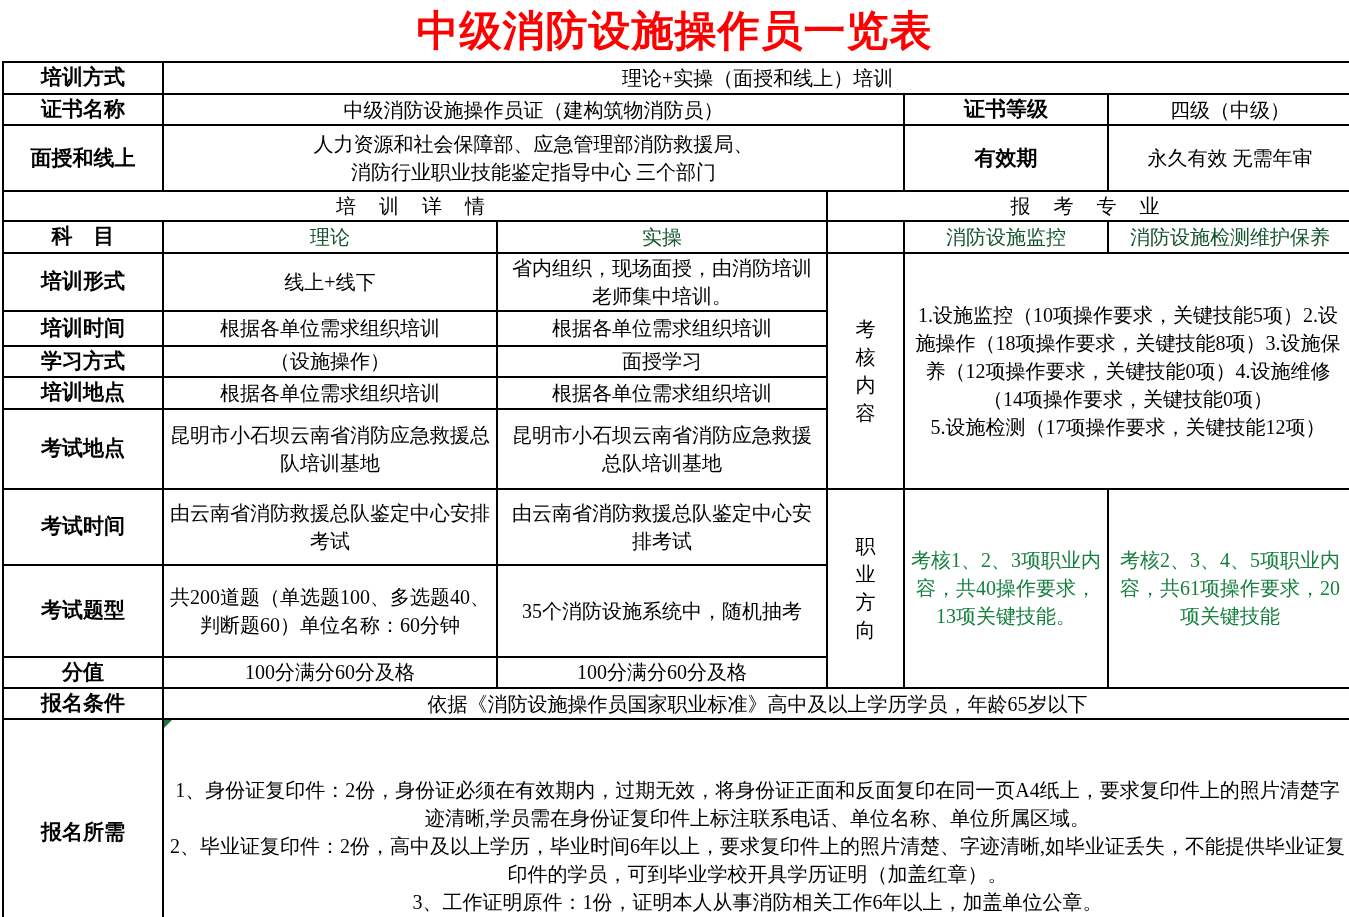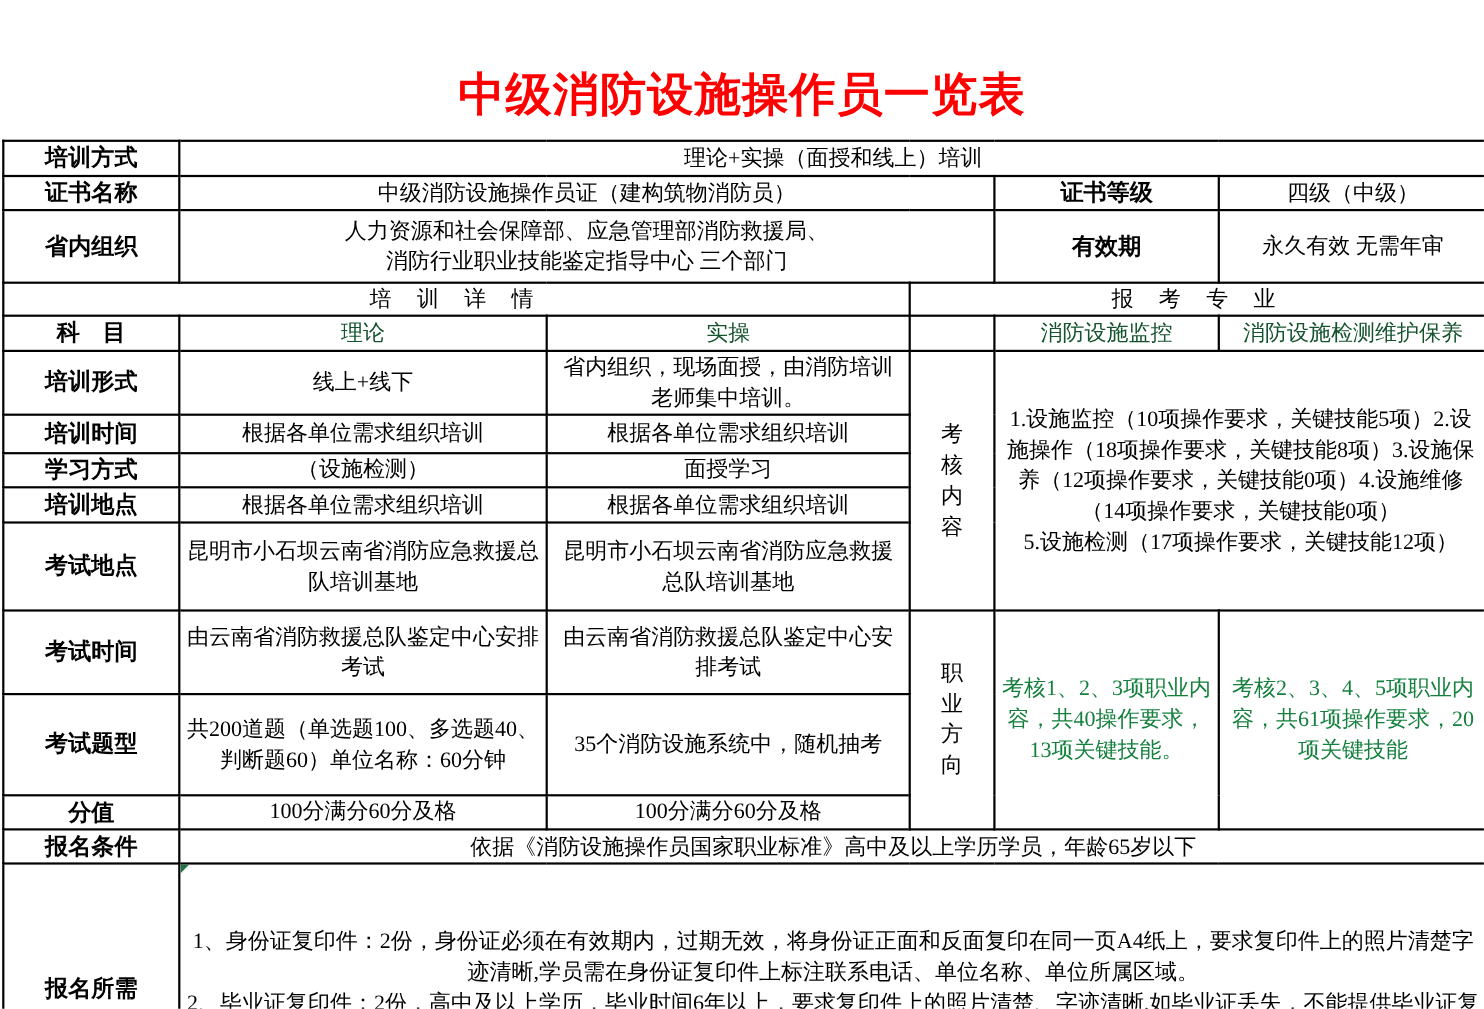--- a/index.html
+++ b/index.html
@@ -2,22 +2,22 @@
 <html><head>
 <meta charset="utf-8">
 <style>
   html,body{margin:0;padding:0;background:#ffffff;}
   body{
     width:1349px;height:917px;overflow:hidden;
     font-family:"Liberation Serif","DejaVu Serif",serif;
     color:#000;
   }
   .page-title{
-    height:83px;display:flex;align-items:center;justify-content:center;
-    font-size:42px;font-weight:bold;color:#ff0000;letter-spacing:1px;margin-top:44px;
+    height:61px;display:flex;align-items:center;justify-content:center;
+    font-size:42px;font-weight:bold;color:#ff0000;letter-spacing:1px;
   }
   table.sheet{
     border-collapse:collapse;table-layout:fixed;
     width:1345px;margin-left:2px;
   }
   .sheet td,.sheet th{
     border:2px solid #000;
     font-size:20px;line-height:1.4;
     text-align:center;vertical-align:middle;
     padding:0 6px;overflow:hidden;
@@ -60,21 +60,21 @@
   </tr>
 
   <tr style="height:30px">
     <th>证书名称</th>
     <td colspan="3">中级消防设施操作员证（建构筑物消防员）</td>
     <th>证书等级</th>
     <td>四级（中级）</td>
   </tr>
 
   <tr style="height:66px">
-    <th>省内组织</th>
+    <th>面授和线上</th>
     <td colspan="3">人力资源和社会保障部、应急管理部消防救援局、
 消防行业职业技能鉴定指导中心 三个部门</td>
     <th>有效期</th>
     <td>永久有效 无需年审</td>
   </tr>
 
   <tr style="height:29px">
     <td colspan="3" class="section-head">培 训 详 情</td>
     <td colspan="3" class="section-head">报 考 专 业</td>
   </tr>
@@ -101,21 +101,21 @@
   </tr>
 
   <tr style="height:35px">
     <th>培训时间</th>
     <td>根据各单位需求组织培训</td>
     <td>根据各单位需求组织培训</td>
   </tr>
 
   <tr style="height:25px">
     <th>学习方式</th>
-    <td>（设施检测）</td>
+    <td>（设施操作）</td>
     <td>面授学习</td>
   </tr>
 
   <tr style="height:30px">
     <th>培训地点</th>
     <td>根据各单位需求组织培训</td>
     <td>根据各单位需求组织培训</td>
   </tr>
 
   <tr style="height:80px">

